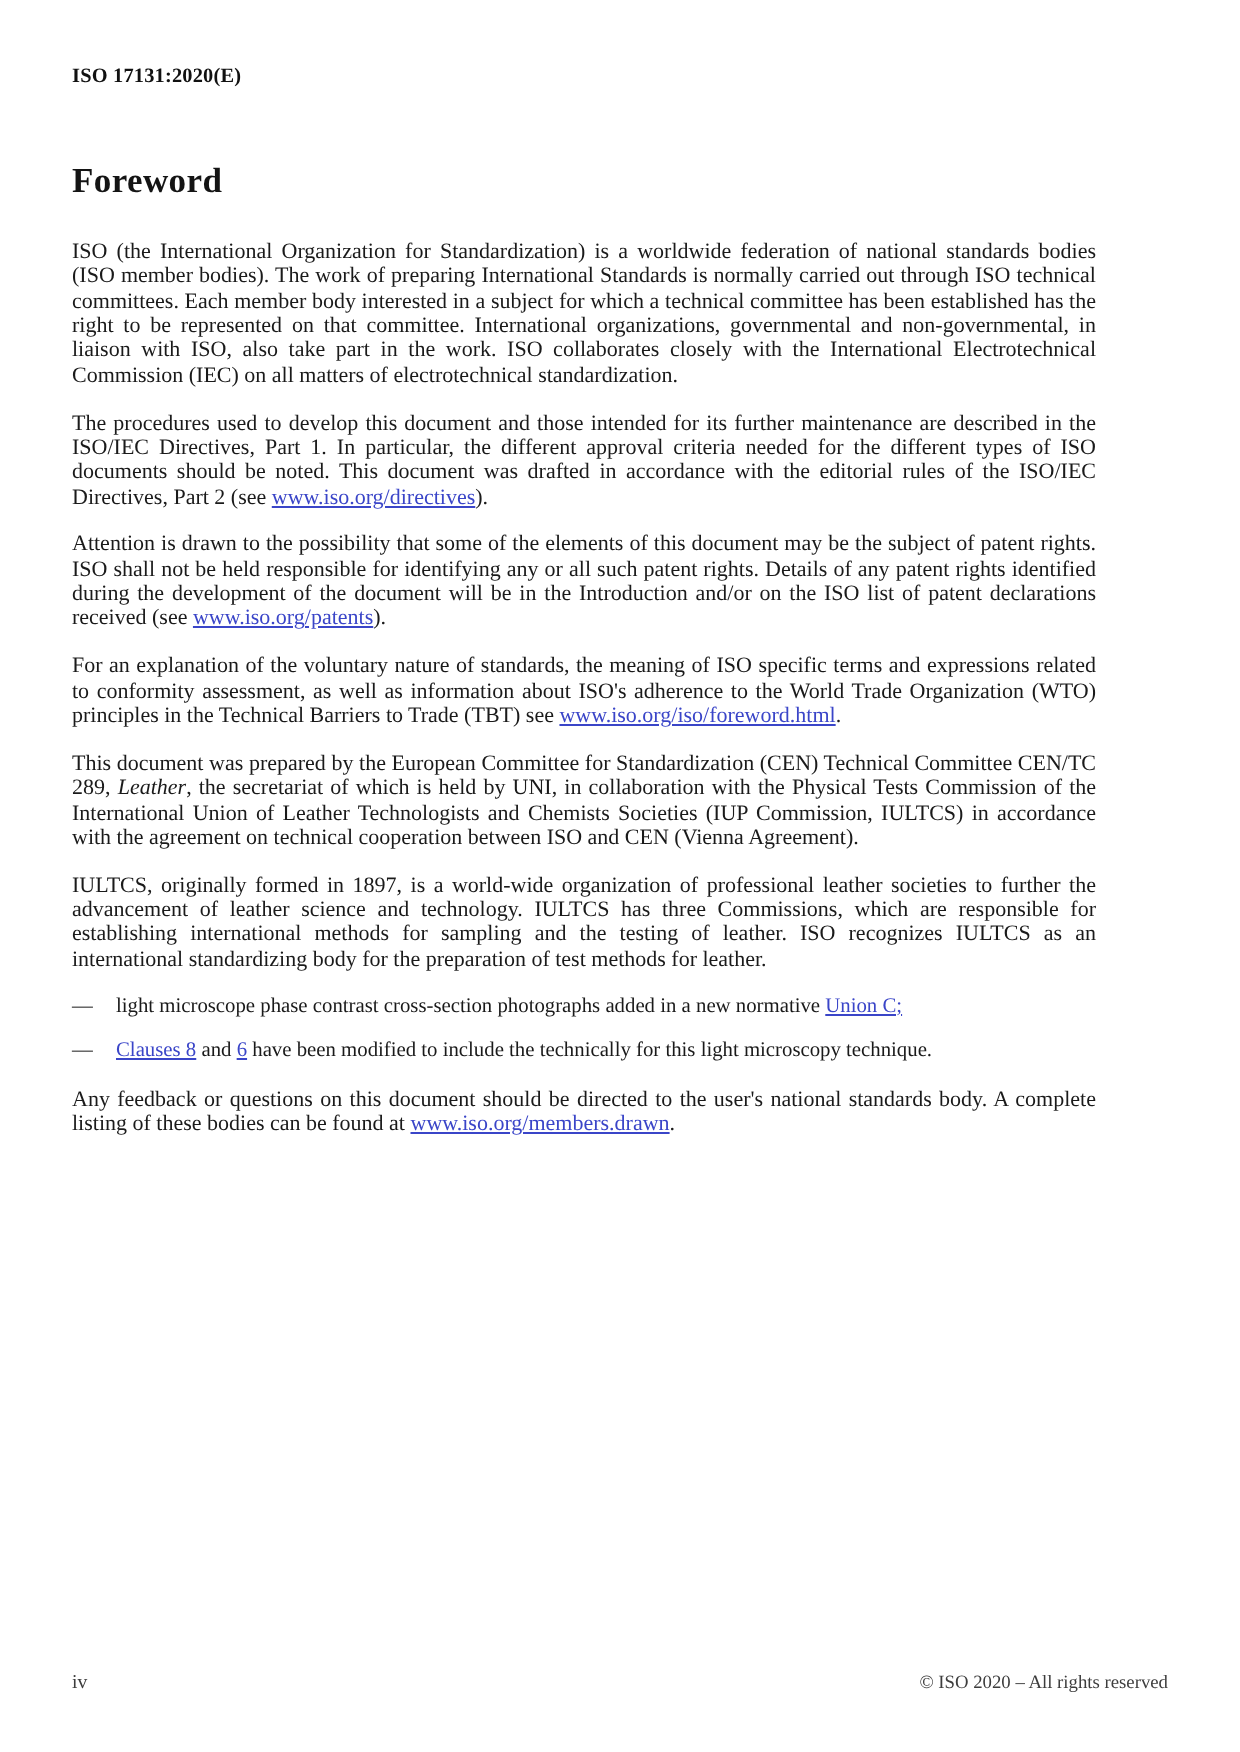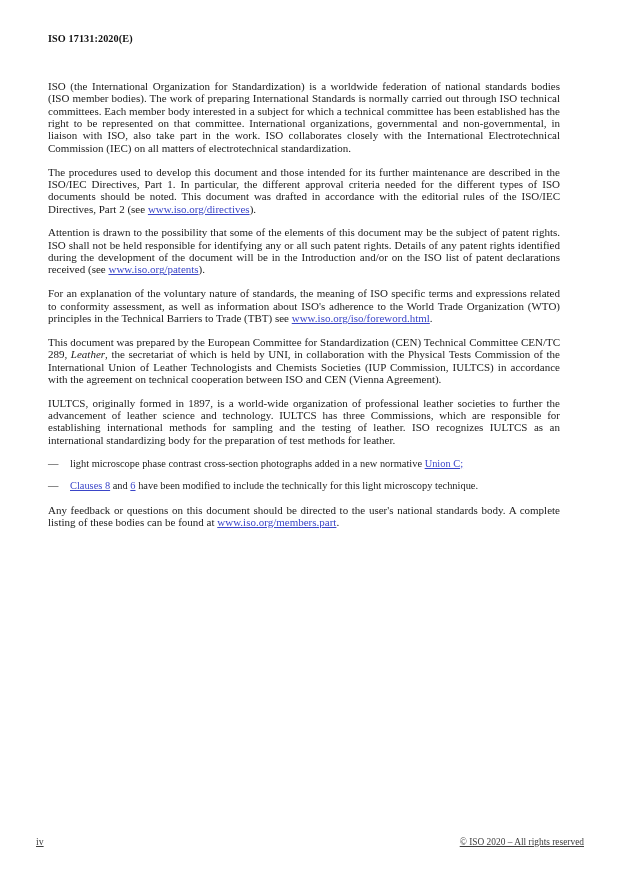--- a/index.html
+++ b/index.html
@@ -10,21 +10,21 @@
   body {
     width: 620px;
     height: 876px;
     position: relative;
     font-family: "Liberation Serif", "DejaVu Serif", serif;
     color: #1a1a1a;
     overflow: hidden;
   }
   .page {
     position: absolute;
-    left: 48px;
+    left: 36px;
     top: 0;
     width: 512px;
     height: 876px;
   }
   .doc-header {
     position: absolute;
     top: 32px;
     left: 0;
     width: 100%;
     font-weight: bold;
@@ -93,62 +93,62 @@
   .footer {
     position: absolute;
     left: 36px;
     right: 36px;
     top: 836px;
     display: flex;
     justify-content: space-between;
     align-items: center;
     font-size: 9.6px;
     color: #3d3d3d;
-    text-decoration: underline;
   }
   .footer .page-num {
     font-size: 9.8px;
   }
   .footer .copyright {
     font-size: 9.4px;
     white-space: pre;
   }
 </style>
 </head>
 <body>
 
 <div class="page">
 
   <div class="doc-header">
     <div>ISO 17131:2020(E)</div>
   </div>
 
   <div class="content">
 
+    <h1 class="foreword">Foreword</h1>
 
     <p class="body-par">ISO (the International Organization for Standardization) is a worldwide federation of national standards bodies (ISO member bodies). The work of preparing International Standards is normally carried out through ISO technical committees. Each member body interested in a subject for which a technical committee has been established has the right to be represented on that committee. International organizations, governmental and non-governmental, in liaison with ISO, also take part in the work. ISO collaborates closely with the International Electrotechnical Commission (IEC) on all matters of electrotechnical standardization.</p>
 
     <p class="body-par"><span>The procedures used to develop this document and those intended for its further maintenance are described in the ISO/IEC Directives, Part 1. In particular, the different approval criteria needed for the different types of ISO documents should be noted. This document was drafted in accordance with the editorial rules of the ISO/IEC Directives, Part 2 (see </span><a class="ext-link" href="#">www.iso.org/directives</a><span>).</span></p>
 
     <p class="body-par"><span>Attention is drawn to the possibility that some of the elements of this document may be the subject of patent rights. ISO shall not be held responsible for identifying any or all such patent rights. Details of any patent rights identified during the development of the document will be in the Introduction and/or on the ISO list of patent declarations received (see </span><a class="ext-link" href="#">www.iso.org/patents</a><span>).</span></p>
 
 
     <p class="body-par"><span>For an explanation of the voluntary nature of standards, the meaning of ISO specific terms and expressions related to conformity assessment, as well as information about ISO's adherence to the World Trade Organization (WTO) principles in the Technical Barriers to Trade (TBT) see </span><a class="ext-link" href="#">www.iso.org/iso/foreword.html</a><span>.</span></p>
 
     <p class="body-par"><span>This document was prepared by the European Committee for Standardization (CEN) Technical Committee CEN/TC 289, </span><em class="ital">Leather</em><span>, the secretariat of which is held by UNI, in collaboration with the Physical Tests Commission of the International Union of Leather Technologists and Chemists Societies (IUP Commission, IULTCS) in accordance with the agreement on technical cooperation between ISO and CEN (Vienna Agreement).</span></p>
 
     <p class="body-par">IULTCS, originally formed in 1897, is a world-wide organization of professional leather societies to further the advancement of leather science and technology. IULTCS has three Commissions, which are responsible for establishing international methods for sampling and the testing of leather. ISO recognizes IULTCS as an international standardizing body for the preparation of test methods for leather.</p>
 
 
     <ul class="change-list">
       <li><span class="dash">—</span><span>light microscope phase contrast cross-section photographs added in a new normative </span><a class="xref-link" href="#">Union C;</a></li>
       <li><span class="dash">—</span><a class="xref-link" href="#">Clauses 8</a><span> and </span><a class="xref-link" href="#">6</a><span> have been modified to include the technically for this light microscopy technique.</span></li>
     </ul>
 
-    <p class="body-par"><span>Any feedback or questions on this document should be directed to the user's national standards body. A complete listing of these bodies can be found at </span><a class="ext-link" href="#">www.iso.org/members.part</a><span>.</span></p>
+    <p class="body-par"><span>Any feedback or questions on this document should be directed to the user's national standards body. A complete listing of these bodies can be found at </span><a class="ext-link" href="#">www.iso.org/members.drawn</a><span>.</span></p>
 
   </div>
 </div>
 
 <div class="footer">
   <span class="page-num">iv</span>
   <span class="copyright">© ISO 2020 – All rights reserved</span>
 </div>
 
 </body></html>

